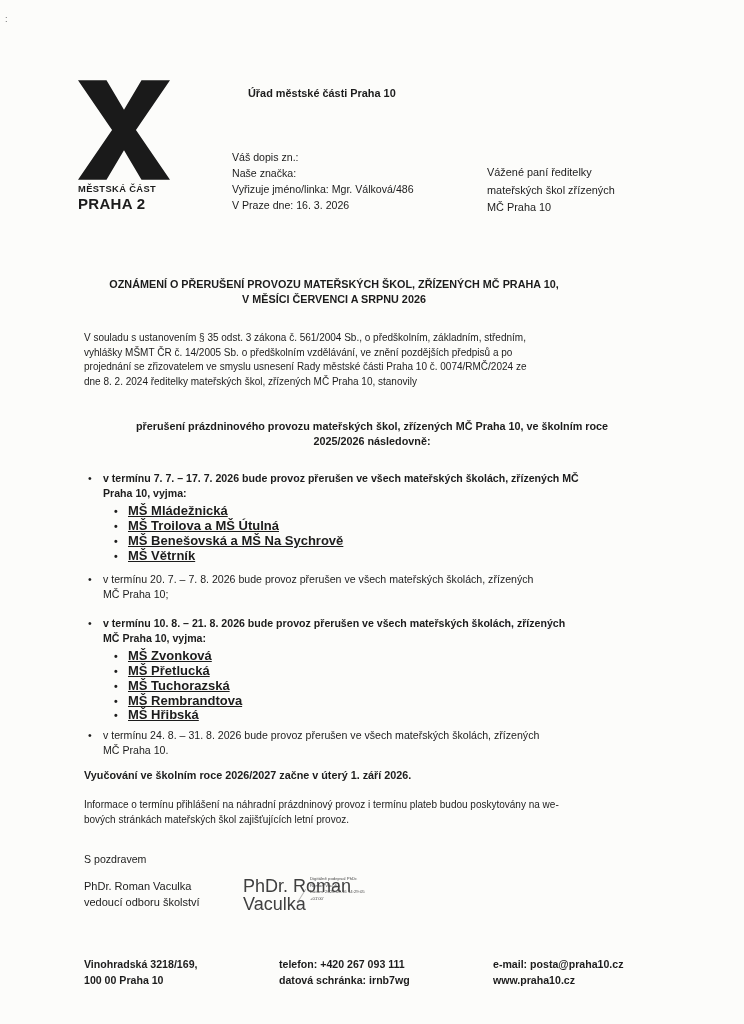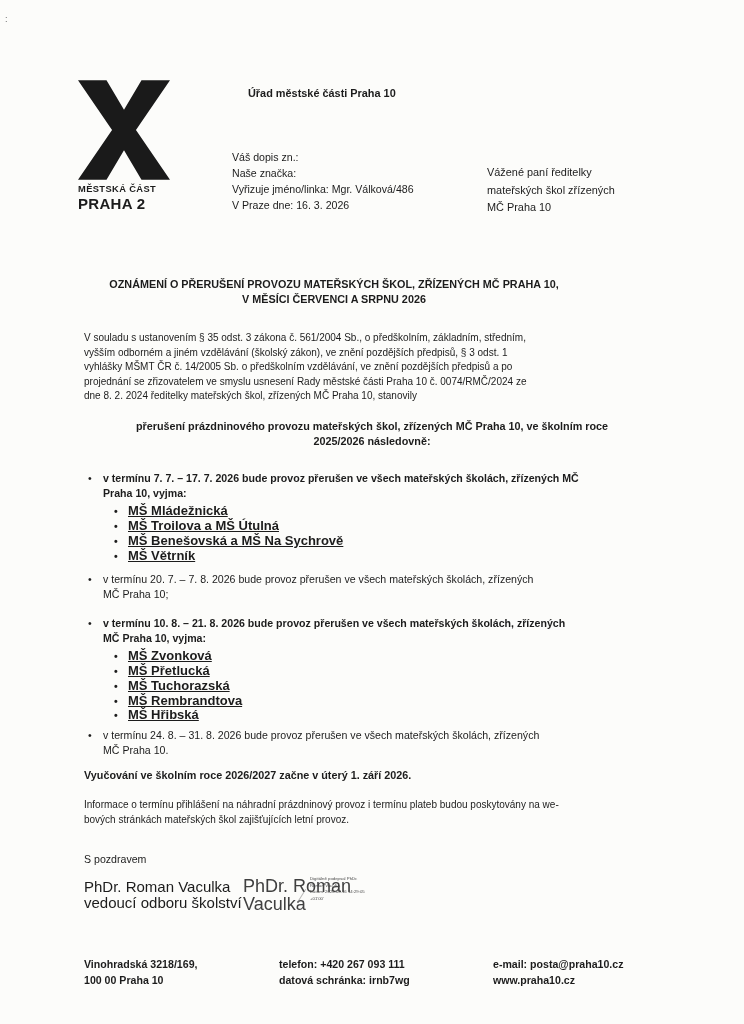--- a/index.html
+++ b/index.html
@@ -44,21 +44,21 @@
   .schools{margin-top:3px;}
   .school-row{display:flex;padding-left:11px;line-height:14.7px;}
   .school-row .smark{width:14px;flex:0 0 14px;font-size:10.6px;}
   .school-name{font-weight:bold;text-decoration:underline;font-size:13px;}
 
   .note-bold{left:84px;top:769px;font-size:10.8px;font-weight:bold;}
   .info-para{left:84px;top:798px;width:600px;}
   .closing{left:84px;top:853px;font-size:10.6px;}
 
   
-  .sig-left{left:84px;top:879px;font-size:15px;line-height:15.5px;}
+  .sig-left{left:84px;top:879px;font-size:11px;line-height:15.5px;}
   .sig-digital-name{left:243px;top:878px;font-size:18px;line-height:17.5px;color:#404040;}
   .sig-stamp{left:310px;top:876px;transform:scale(.72);transform-origin:0 0;font-size:6px;line-height:9px;color:#4a4a4a;width:160px;}
   .sig-squiggle{left:301px;top:888px;width:1px;height:16px;background:#9a9a9a;transform:rotate(32deg);opacity:.7;}
 
   
   .footer-col{top:956px;font-size:10.6px;font-weight:bold;line-height:16px;}
   .fc1{left:84px;} .fc2{left:279px;} .fc3{left:493px;}
 </style>
 </head>
 <body>
@@ -90,21 +90,20 @@
     <div class="nowrap">MČ Praha 10</div>
   </div>
 
   <div class="abs doc-title">
     <div>OZNÁMENÍ O PŘERUŠENÍ PROVOZU MATEŘSKÝCH ŠKOL, ZŘÍZENÝCH MČ PRAHA 10,</div>
     <div>V MĚSÍCI ČERVENCI A SRPNU 2026</div>
   </div>
 
   <div class="abs intro body-text">
     <div class="nowrap">V souladu s ustanovením § 35 odst. 3 zákona č. 561/2004 Sb., o předškolním, základním, středním,</div>
-    <div class="nowrap">vyšším odborném a jiném vzdělávání (školský zákon), ve znění pozdějších předpisů, § 3 odst. 1</div>
     <div class="nowrap">vyhlášky MŠMT ČR č. 14/2005 Sb. o předškolním vzdělávání, ve znění pozdějších předpisů a po</div>
     <div class="nowrap">projednání se zřizovatelem ve smyslu usnesení Rady městské části Praha 10 č. 0074/RMČ/2024 ze</div>
     <div class="nowrap">dne 8. 2. 2024 ředitelky mateřských škol, zřízených MČ Praha 10, stanovily</div>
   </div>
 
   <div class="abs statement">
     <div>přerušení prázdninového provozu mateřských škol, zřízených MČ Praha 10, ve školním roce</div>
     <div>2025/2026 následovně:</div>
   </div>
 

